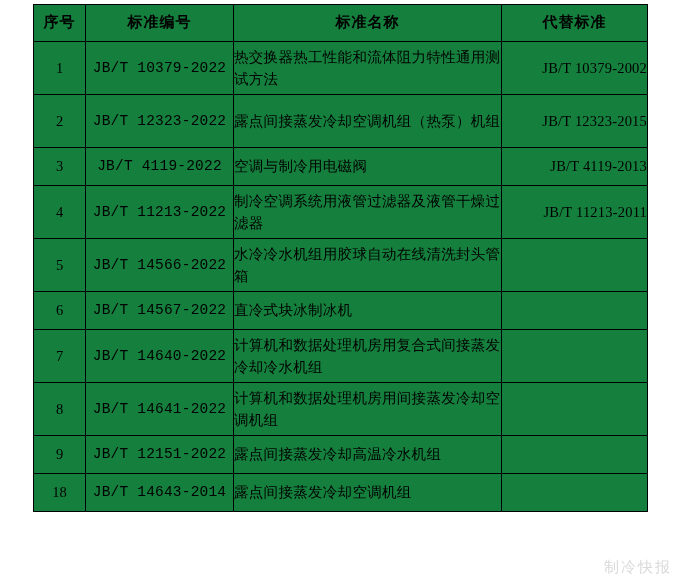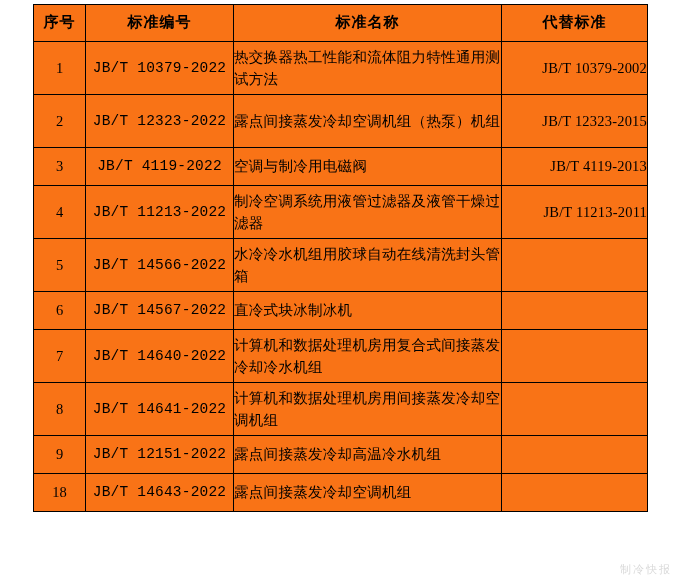--- a/index.html
+++ b/index.html
@@ -18,21 +18,21 @@
     position: relative;
     width: 680px;
     height: 577px;
     background: #ffffff;
   }
   table.std-table {
     border-collapse: collapse;
     table-layout: fixed;
     margin: 4px 0 0 33px;
     width: 614px;
-    background: #f97316;
+    background: #15803d;
   }
   table.std-table col.c-seq   { width: 52px; }
   table.std-table col.c-code  { width: 148px; }
   table.std-table col.c-name  { width: 268px; }
   table.std-table col.c-repl  { width: 146px; }
 
   table.std-table th,
   table.std-table td {
     border: 1px solid #000000;
     padding: 0;
@@ -70,21 +70,21 @@
     font-size: 14px;
     letter-spacing: 0.2px;
     white-space: nowrap;
   }
   .row-tall td { height: 52px; }
   .row-short td { height: 37px; }
   .watermark {
     position: absolute;
     right: 8px;
     bottom: 4px;
-    font-size: 11px;
+    font-size: 15px;
     color: #d9d9d9;
     letter-spacing: 2px;
     font-family: "Liberation Sans", sans-serif;
     user-select: none;
   }
 </style>
 </head>
 <body>
 
 <div class="sheet">
@@ -153,20 +153,20 @@
         <td class="repl"></td>
       </tr>
       <tr class="row-short">
         <td class="seq">9</td>
         <td class="code">JB/T 12151-2022</td>
         <td class="name">露点间接蒸发冷却高温冷水机组</td>
         <td class="repl"></td>
       </tr>
       <tr class="row-short">
         <td class="seq">18</td>
-        <td class="code">JB/T 14643-2022</td>
+        <td class="code">JB/T 14643-2014</td>
         <td class="name">露点间接蒸发冷却空调机组</td>
         <td class="repl"></td>
       </tr>
     </tbody>
   </table>
   <div class="watermark">制冷快报</div>
 </div>
 
 </body></html>

